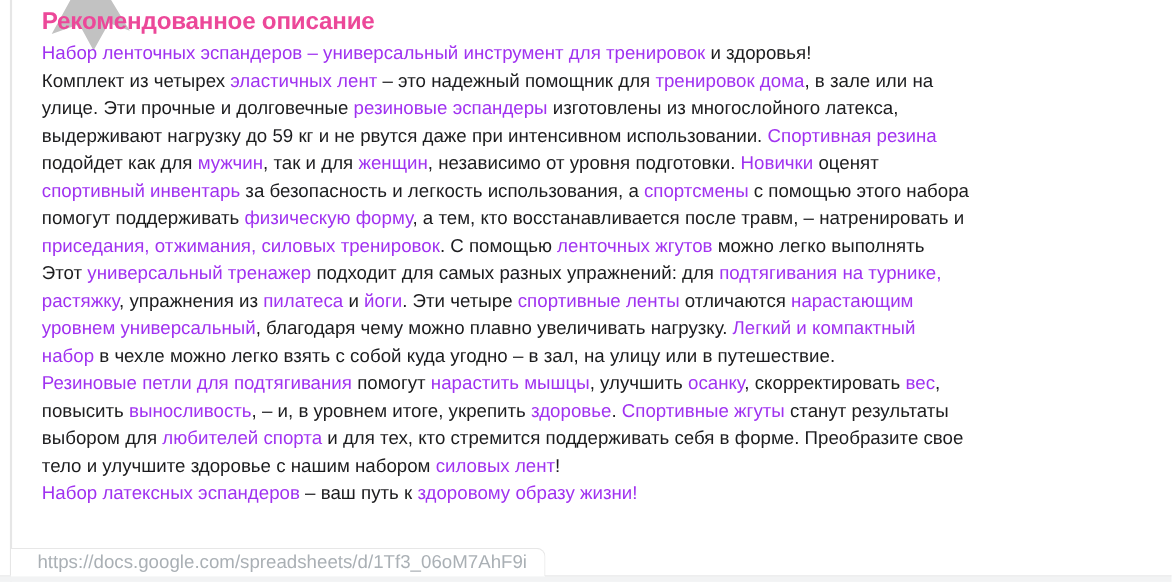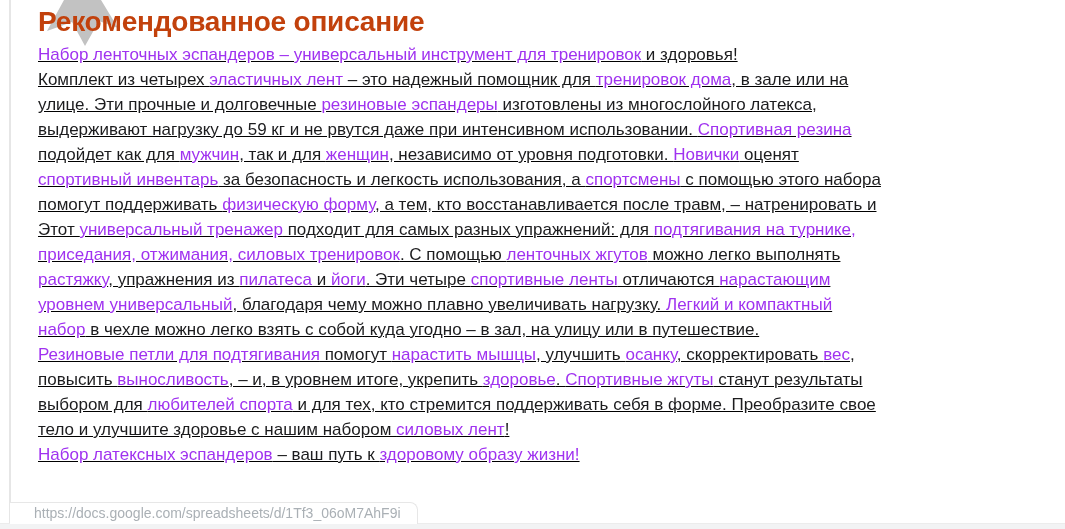--- a/index.html
+++ b/index.html
@@ -14,43 +14,43 @@
     position:absolute; left:9px; top:0; bottom:0; width:2px;
     background:#e6e6e6;
   }
   .star-icon {
     position:absolute; left:45px; top:0; z-index:0;
   }
   .content {
     position:absolute; left:38px; top:6px; z-index:1;
   }
   .page-title {
-    font-size:28px; font-weight:700; color:#c2410c;
+    font-size:22px; font-weight:700; color:#ec4899;
     margin:0 0 4px 0; letter-spacing:-0.2px;
     white-space:nowrap;
   }
-  .paragraph { margin:0;text-decoration:underline; }
+  .paragraph { margin:0; }
   .line {
     white-space:nowrap;
     font-size:17px; line-height:25px;
     color:#1c1c1e;
   }
   .hl { color:var(--hl, #a032f0); }
   .plain { color:#1c1c1e; }
   .bottom-band {
     position:absolute; left:0; right:0; bottom:0; height:5px;
     background:#f2f3f4; border-top:1px solid #ececec;
   }
   .status-chip {
     position:absolute; left:10px; bottom:5px; z-index:2;
     background:#ffffff;
     border:1px solid #e7e7e7; border-left:none; border-bottom:none;
     border-radius:0 8px 0 0;
     padding:2px 16px 3px 24px;
-    font-size:14px; color:#aab0b5;
+    font-size:17px; color:#aab0b5;
     white-space:nowrap;
   }
 </style>
 </head>
 <body>
 
 <div class="left-rule"></div>
 
 <svg class="star-icon" width="80" height="48" viewBox="0 0 80 48" aria-hidden="true">
   <polygon points="19,0 2,31 27,22 40,46 54,21 73,28 56,0" fill="#c2c2c2"></polygon>
@@ -62,22 +62,22 @@
       <div class="paragraph">
         <div class="line"><span class="hl">Набор ленточных эспандеров – универсальный инструмент для тренировок</span><span class="plain"> и здоровья!</span></div>
         <div class="line"><span class="plain">Комплект из четырех </span><span class="hl">эластичных лент</span><span class="plain"> – это надежный помощник для </span><span class="hl">тренировок дома</span><span class="plain">, в зале или на</span></div>
         <div class="line"><span class="plain">улице. Эти прочные и долговечные </span><span class="hl">резиновые эспандеры</span><span class="plain"> изготовлены из многослойного латекса,</span></div>
         <div class="line"><span class="plain">выдерживают нагрузку до 59 кг и не рвутся даже при интенсивном использовании. </span><span class="hl">Спортивная резина</span></div>
         <div class="line"><span class="plain">подойдет как для </span><span class="hl">мужчин</span><span class="plain">, так и для </span><span class="hl">женщин</span><span class="plain">, независимо от уровня подготовки. </span><span class="hl">Новички</span><span class="plain"> оценят</span></div>
         <div class="line"><span class="hl">спортивный инвентарь</span><span class="plain"> за безопасность и легкость использования, а </span><span class="hl">спортсмены</span><span class="plain"> с помощью этого набора</span></div>
         <div class="line"><span class="plain">помогут поддерживать </span><span class="hl">физическую форму</span><span class="plain">, а тем, кто восстанавливается после травм, – натренировать и</span></div>
       </div>
       <div class="paragraph">
+        <div class="line"><span class="hl">приседания, отжимания, силовых тренировок</span><span class="plain">. С помощью </span><span class="hl">ленточных жгутов</span><span class="plain"> можно легко выполнять</span></div>
         <div class="line"><span class="plain">Этот </span><span class="hl">универсальный тренажер</span><span class="plain"> подходит для самых разных упражнений: для </span><span class="hl">подтягивания на турнике,</span></div>
-        <div class="line"><span class="hl">приседания, отжимания, силовых тренировок</span><span class="plain">. С помощью </span><span class="hl">ленточных жгутов</span><span class="plain"> можно легко выполнять</span></div>
         <div class="line"><span class="hl">растяжку</span><span class="plain">, упражнения из </span><span class="hl">пилатеса</span><span class="plain"> и </span><span class="hl">йоги</span><span class="plain">. Эти четыре </span><span class="hl">спортивные ленты</span><span class="plain"> отличаются </span><span class="hl">нарастающим</span></div>
         <div class="line"><span class="hl">уровнем универсальный</span><span class="plain">, благодаря чему можно плавно увеличивать нагрузку. </span><span class="hl">Легкий и компактный</span></div>
         <div class="line"><span class="hl">набор</span><span class="plain"> в чехле можно легко взять с собой куда угодно – в зал, на улицу или в путешествие.</span></div>
       </div>
       <div class="paragraph">
         <div class="line"><span class="hl">Резиновые петли для подтягивания</span><span class="plain"> помогут </span><span class="hl">нарастить мышцы</span><span class="plain">, улучшить </span><span class="hl">осанку</span><span class="plain">, скорректировать </span><span class="hl">вес</span><span class="plain">,</span></div>
         <div class="line"><span class="plain">повысить </span><span class="hl">выносливость</span><span class="plain">, – и, в уровнем итоге, укрепить </span><span class="hl">здоровье</span><span class="plain">. </span><span class="hl">Спортивные жгуты</span><span class="plain"> станут результаты</span></div>
         <div class="line"><span class="plain">выбором для </span><span class="hl">любителей спорта</span><span class="plain"> и для тех, кто стремится поддерживать себя в форме. Преобразите свое</span></div>
         <div class="line"><span class="plain">тело и улучшите здоровье с нашим набором </span><span class="hl">силовых лент</span><span class="plain">!</span></div>
       </div>

